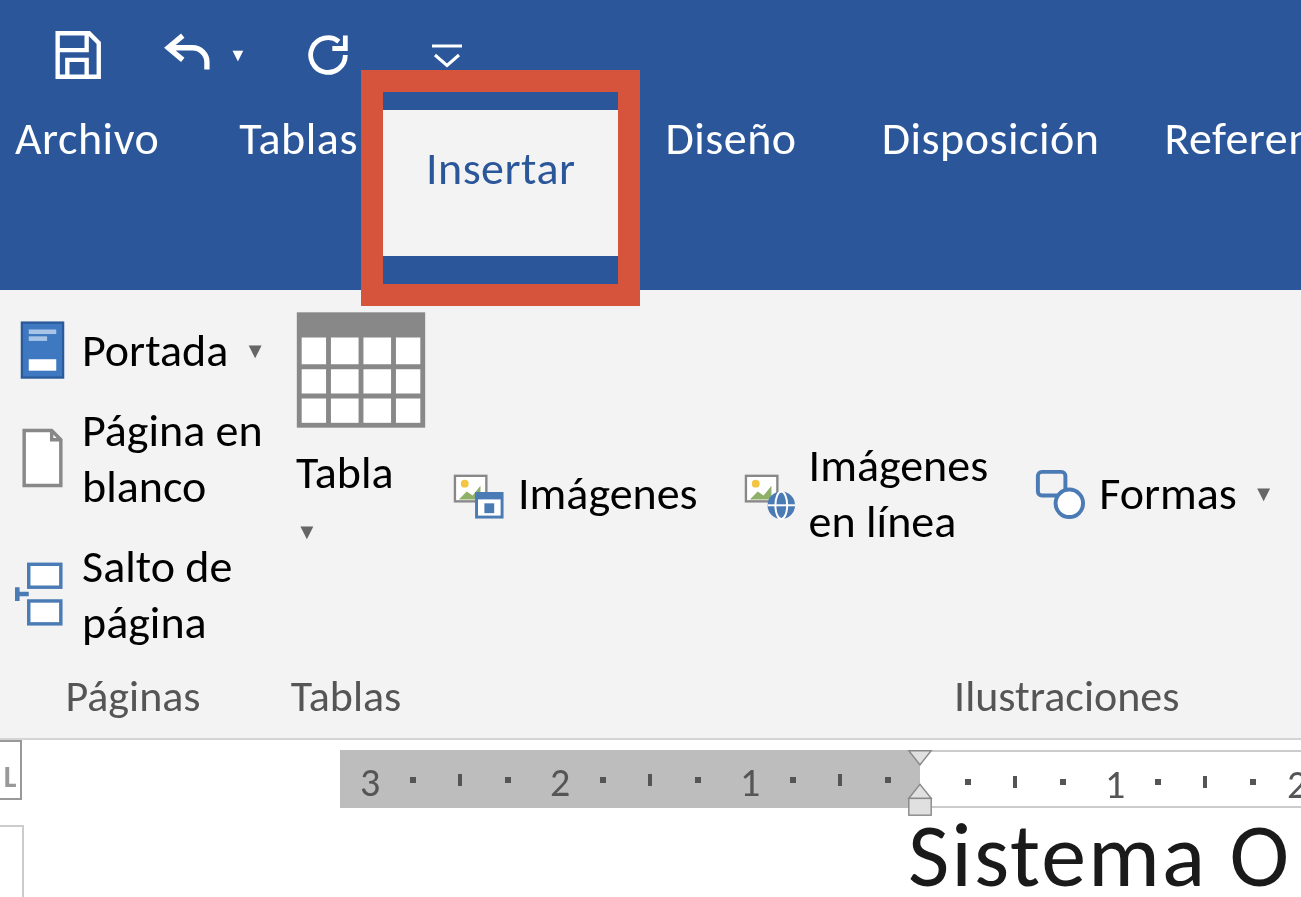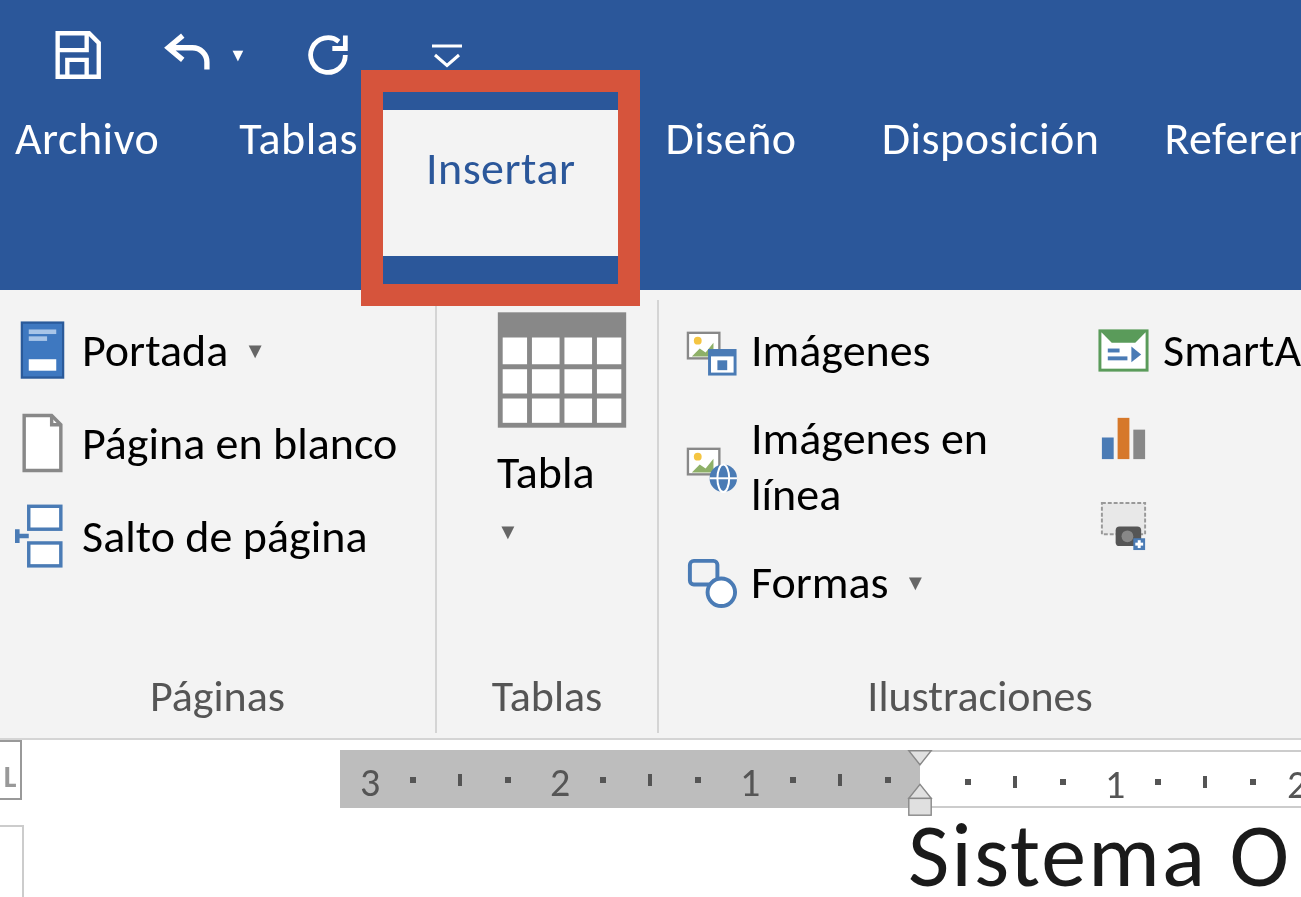--- a/index.html
+++ b/index.html
@@ -131,21 +131,21 @@
     }
     
     .group-paginas {
       width: 435px;
     }
     .paginas-items {
       flex: 1;
       display: flex;
       flex-direction: column;
       padding-left: 15px;
-      gap: 37px;
+      gap: 24px;
       padding-top: 22px;
     }
     .ribbon-btn-h {
       display: flex;
       align-items: center;
       gap: 12px;
       color: #000;
       font-size: 46px;
       font-weight: 300;
     }
@@ -197,22 +197,23 @@
     }
     .ilus-content {
       flex: 1;
       display: flex;
       padding-top: 22px;
       padding-left: 25px;
       gap: 20px;
     }
     .ilus-col {
       display: flex;
-      flex-direction: column;
-      gap: 32px;
+      flex-direction: row;
+      gap: 44px;
+      align-items: center;
     }
     .ilus-col2 {
       padding-left: 10px;
     }
     
     .ruler-area {
       height: 85px;
       background: #fff;
       display: flex;
       position: relative;

